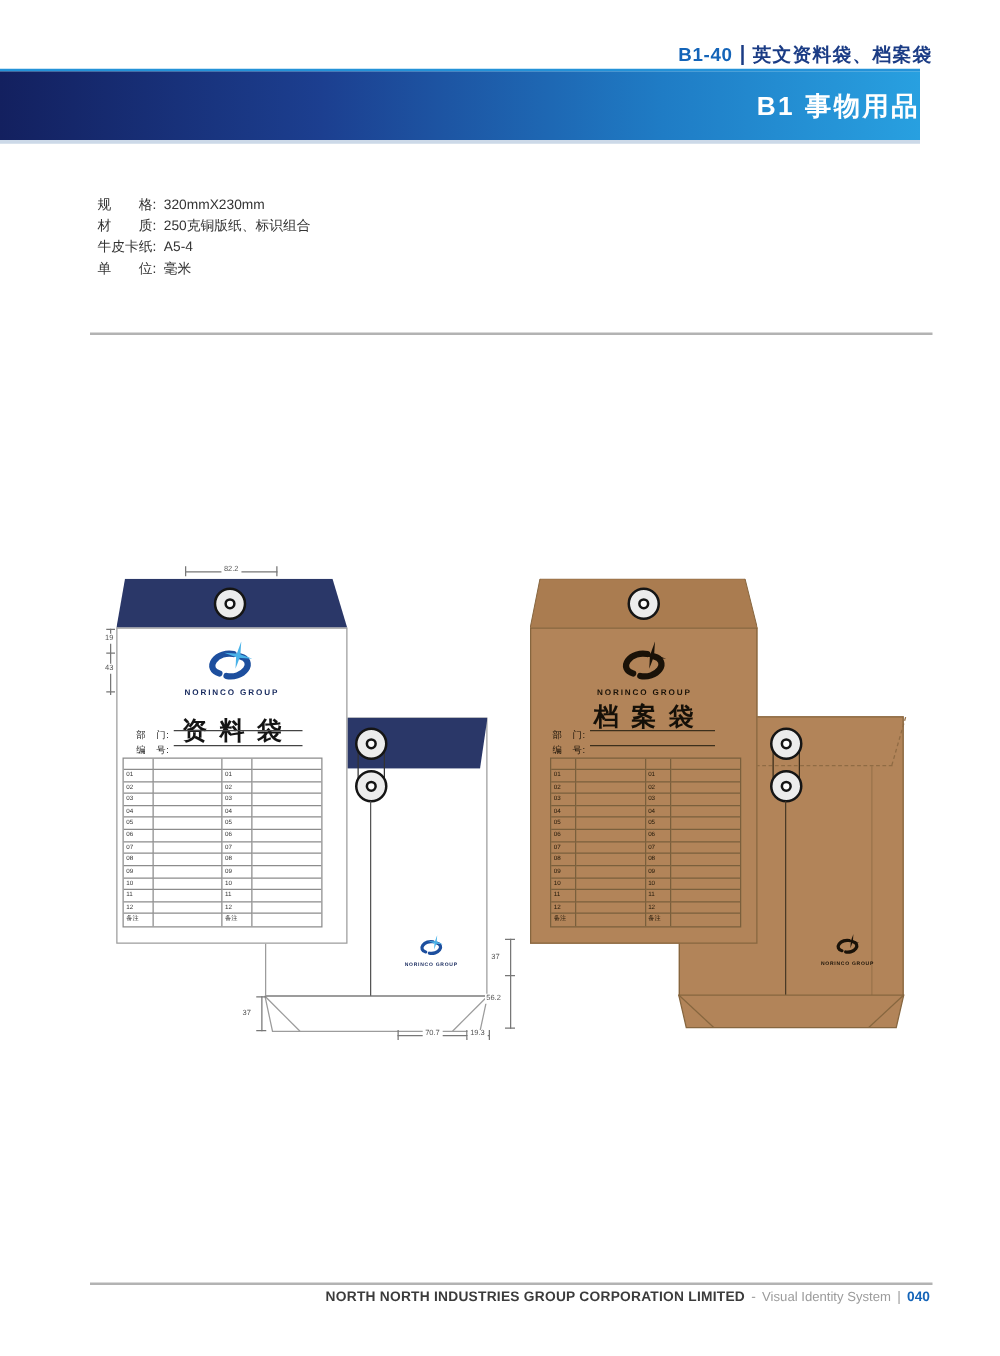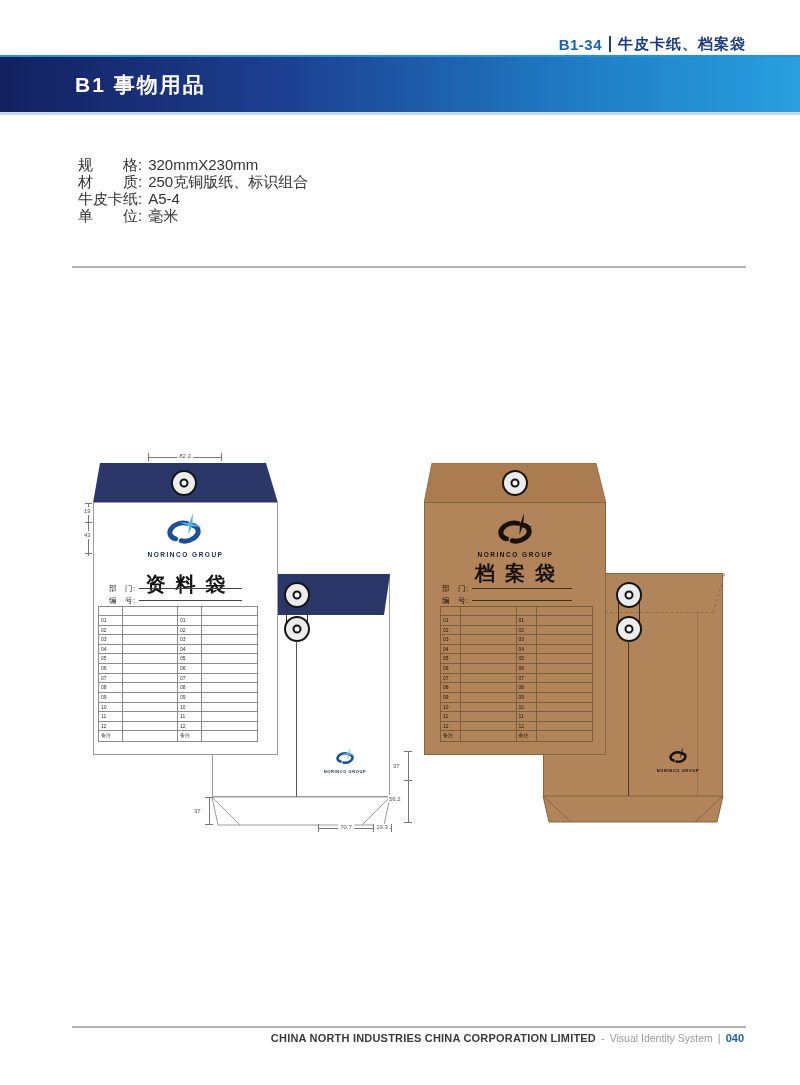--- a/index.html
+++ b/index.html
@@ -9,29 +9,29 @@
   }
   .abs{position:absolute;}
 
   
   .topcode{position:absolute;top:34px;right:54px;height:20px;display:flex;align-items:center;gap:7px;font-weight:bold;font-size:15px;}
   .topcode .code{color:var(--c-accent,#1464b8);letter-spacing:.5px;}
   .topcode .vbar{width:2px;height:16px;background:var(--c-header-title,#1b3c85);}
   .topcode .ctitle{color:var(--c-header-title,#1b3c85);letter-spacing:1px;}
 
   .titlebar{
-    position:absolute;left:0;top:55px;width:800px;height:60px;box-sizing:border-box;
+    position:absolute;left:0;top:55px;width:736px;height:60px;box-sizing:border-box;
     border-top:2px solid #2492d8;border-bottom:3px solid #ccd9e8;
     background:linear-gradient(90deg,var(--c-bar-dark,#13205f) 0%,#1c3f90 35%,#1f7cc5 72%,var(--c-bar-light,#28a0e0) 100%);
-    display:flex;align-items:center;
+    display:flex;align-items:center;justify-content:flex-end;
   }
   .titlebar .stitle{color:#fff;font-weight:bold;font-size:21px;letter-spacing:2px;margin-left:75px;}
 
   
-  .specs{position:absolute;left:78px;top:156px;font-size:15px;color:#333;}
+  .specs{position:absolute;left:78px;top:156px;font-size:11px;color:#333;}
   .specrow{height:17px;line-height:17px;white-space:pre;}
   .specrow .slabel{color:#333;}
   .specrow .sval{margin-left:6px;color:#333;}
 
   .rule{background:#b3b3b3;}
   .rule-top{position:absolute;left:72px;top:266px;width:674px;height:2px;}
   .rule-bottom{position:absolute;left:72px;top:1026px;width:674px;height:2px;}
 
   
   .env-body{position:absolute;box-sizing:border-box;}
@@ -43,21 +43,21 @@
   .btn::after{content:"";position:absolute;left:50%;top:50%;width:5px;height:5px;border:2px solid #151515;border-radius:50%;background:#fdfdfd;transform:translate(-50%,-50%);}
   .wrap-rect{position:absolute;box-sizing:border-box;border:1px solid #333;background:transparent;}
   .string{position:absolute;width:1px;background:#555;}
 
   .brand-txt{position:absolute;text-align:center;font-weight:bold;letter-spacing:1.5px;color:#14275c;font-size:6.5px;white-space:nowrap;}
   .brand-sm{font-size:4px;letter-spacing:.6px;}
   .brand-mono{color:#1a1208;}
   .bag-title{position:absolute;text-align:center;font-size:20px;font-weight:700;letter-spacing:10px;text-indent:10px;color:#141414;font-family:"DejaVu Serif","Liberation Serif",serif;white-space:nowrap;}
   .bag-title.mono{color:#151008;}
 
-  .fieldrow{position:absolute;display:flex;align-items:center;font-size:7.5px;color:#222;height:11px;}
+  .fieldrow{position:absolute;display:flex;align-items:flex-start;font-size:7.5px;color:#222;height:11px;}
   .fieldrow .flabel{white-space:pre;letter-spacing:.5px;}
   .fieldrow .fline{flex:1;border-bottom:1px solid #444;height:1px;margin:0 0 1px 3px;}
   .fieldrow.mono{color:#1a1208;}
   .fieldrow.mono .fline{border-color:#3c2f1c;}
 
   .env-table{position:absolute;display:grid;box-sizing:border-box;border:1px solid var(--tl,#8c8c8c);grid-template-rows:9px repeat(13,1fr);}
   .white-table{--tl:#8c8c8c;grid-template-columns:24px 1fr 24px 1fr;}
   .kraft-table{--tl:#7a5f3c;grid-template-columns:20px 1fr 20px 1fr;}
   .tcell{box-sizing:border-box;border-right:1px solid var(--tl);border-bottom:1px solid var(--tl);font-size:5px;line-height:1.4;padding:1px 0 0 2px;color:#333;overflow:hidden;white-space:nowrap;}
   .kraft-table .tcell{color:#201708;}
@@ -88,23 +88,23 @@
   .footer .sep,.footer .fbar{color:#9b9b9b;}
   .footer .system{color:#9b9b9b;font-size:10.5px;}
   .footer .pagenum{font-weight:bold;color:var(--c-accent,#1464b8);}
 </style>
 </head>
 <body>
 
 <div class="page">
 
   <div class="topcode">
-    <span class="code">B1-34</span>
+    <span class="code">B1-40</span>
     <span class="vbar"></span>
-    <span class="ctitle">牛皮卡纸、档案袋</span>
+    <span class="ctitle">英文资料袋、档案袋</span>
   </div>
 
   <div class="titlebar">
     <span class="stitle">B1 事物用品</span>
   </div>
 
   <div class="specs">
     <div class="specrow"><span class="slabel">规　　格:</span><span class="sval">320mmX230mm</span></div>
     <div class="specrow"><span class="slabel">材　　质:</span><span class="sval">250克铜版纸、标识组合</span></div>
     <div class="specrow"><span class="slabel">牛皮卡纸:</span><span class="sval">A5-4</span></div>
@@ -361,20 +361,20 @@
       <div class="tcell num">12</div>
       <div class="tcell"></div>
       <div class="tcell num">备注</div>
       <div class="tcell"></div>
       <div class="tcell num">备注</div>
       <div class="tcell"></div>
     </div>
 
   <div class="rule rule-bottom"></div>
   <div class="footer">
-    <span class="company">CHINA NORTH INDUSTRIES CHINA CORPORATION LIMITED</span>
+    <span class="company">NORTH NORTH INDUSTRIES GROUP CORPORATION LIMITED</span>
     <span class="sep">-</span>
     <span class="system">Visual Identity System</span>
     <span class="fbar">|</span>
     <span class="pagenum">040</span>
   </div>
 
 </div>
 
 </body></html>

